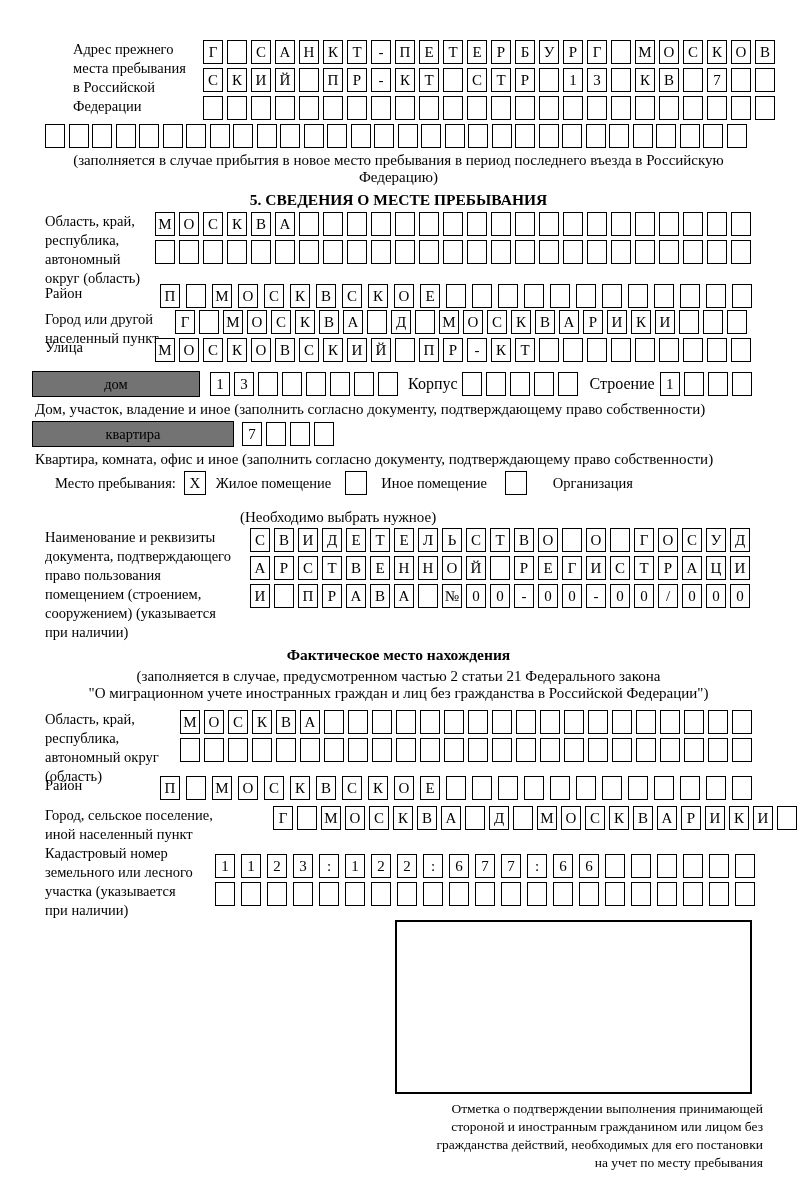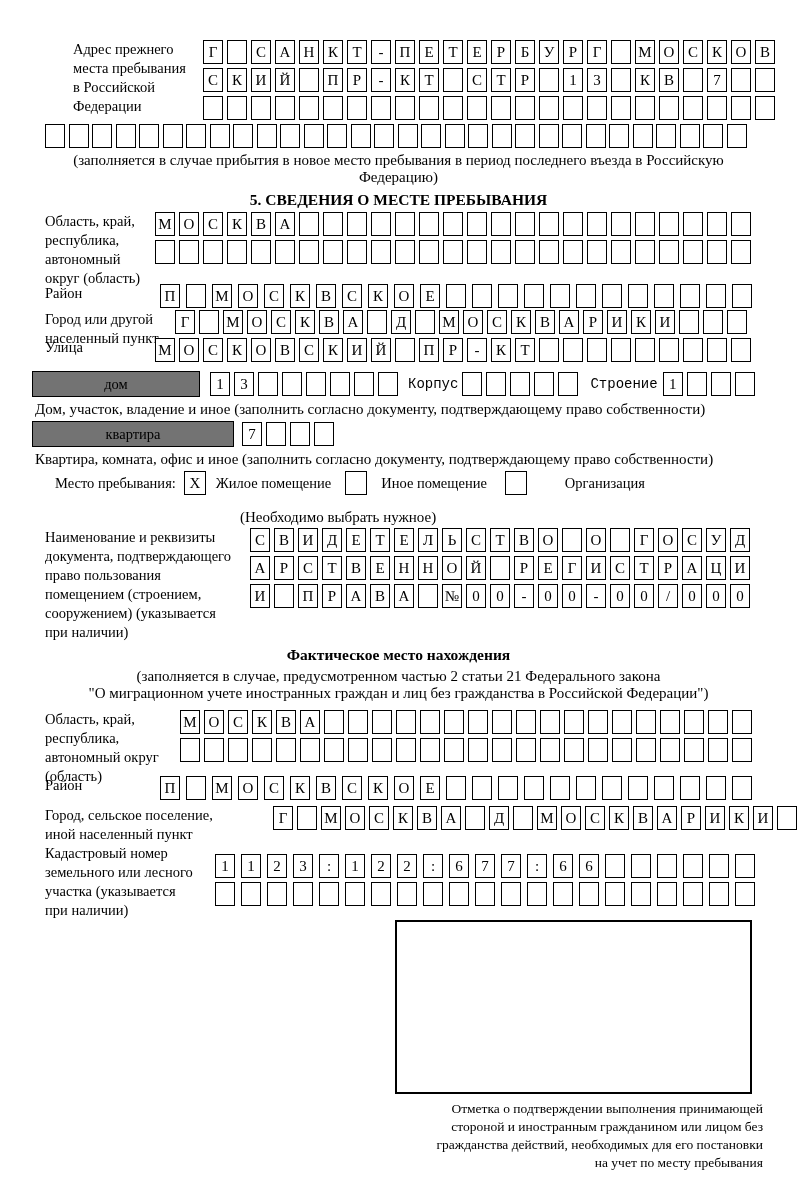--- a/index.html
+++ b/index.html
@@ -22,21 +22,21 @@
     font-size:15px;flex:none;background:#fff;
   }
   .caption{font-size:15px;line-height:17px;}
   .caption.center{text-align:center;}
   .hdr{font-size:15.5px;font-weight:bold;text-align:center;}
   .fieldrect{
     border:1.6px solid #000;box-sizing:border-box;height:26px;
     display:flex;align-items:center;justify-content:center;
     font-size:14.5px;flex:none;background:#737373;
   }
-  .inlinelab{font-size:14px;line-height:26px;flex:none;font-family:Liberation Mono, monospace;}
+  .inlinelab{font-size:16px;line-height:26px;flex:none;}
   .chk{
     width:22px;height:24px;border:1.6px solid #000;box-sizing:border-box;
     text-align:center;font-size:15px;line-height:22px;flex:none;background:#fff;
   }
   .mlab{font-size:14.5px;line-height:24px;flex:none;}
   .stamp{
     border:2px solid #000;box-sizing:border-box;
     width:357px;height:174px;margin-left:350px;background:#fff;
   }
   .stampcap{
@@ -367,21 +367,21 @@
   </div>
   <div class="caption" style="margin-top:4px;margin-left:-10px;">Квартира, комната, офис и иное (заполнить согласно документу, подтверждающему право собственности)</div>
 
   <div class="line" style="margin-top:3px;margin-left:10px;height:24px;">
     <div class="mlab">Место пребывания:</div>
     <div class="chk" style="margin-left:8px;">X</div>
     <div class="mlab" style="margin-left:10px;">Жилое помещение</div>
     <div class="chk" style="margin-left:14px;"></div>
     <div class="mlab" style="margin-left:14px;">Иное помещение</div>
     <div class="chk" style="margin-left:18px;"></div>
-    <div class="mlab" style="margin-left:38px;">Организация</div>
+    <div class="mlab" style="margin-left:26px;">Организация</div>
   </div>
   <div class="caption" style="margin-left:195px;margin-top:14px;">(Необходимо выбрать нужное)</div>
 
   <div class="line" style="margin-top:2px;height:114px;">
     <div class="lab" style="width:205px;">Наименование и реквизиты
 документа, подтверждающего
 право пользования
 помещением (строением,
 сооружением) (указывается
 при наличии)</div>

